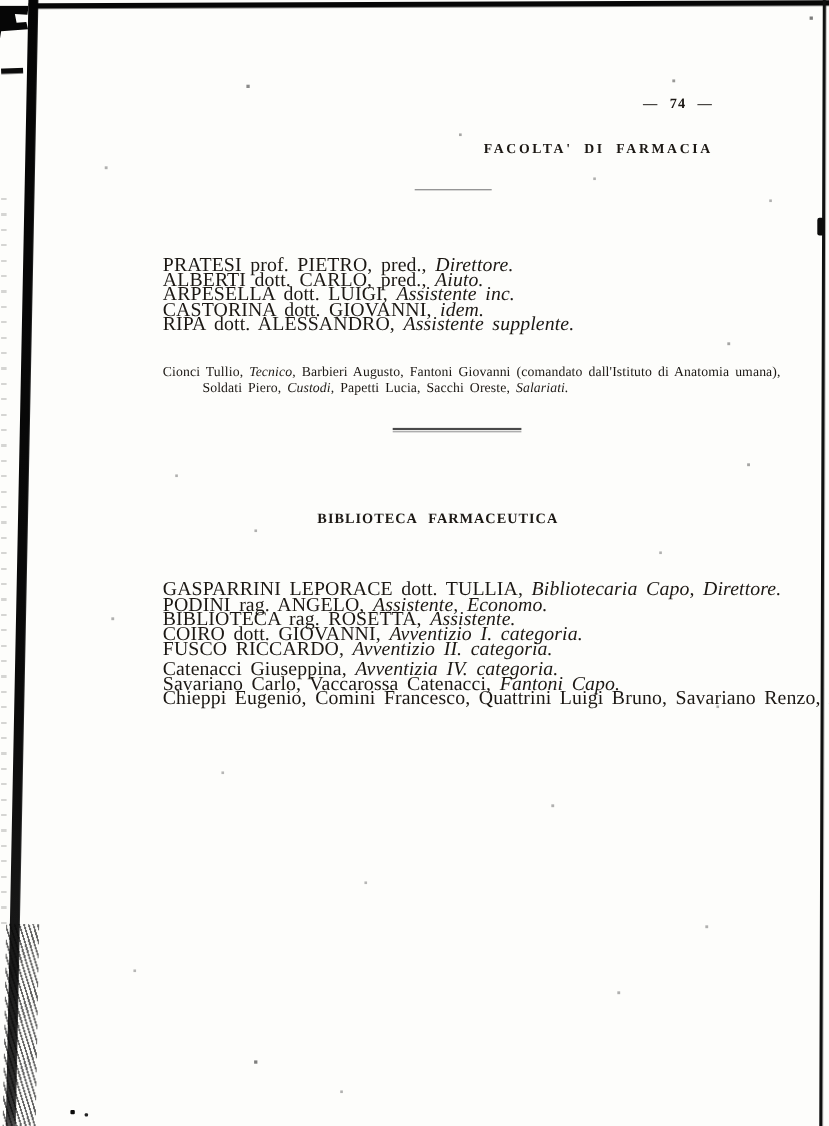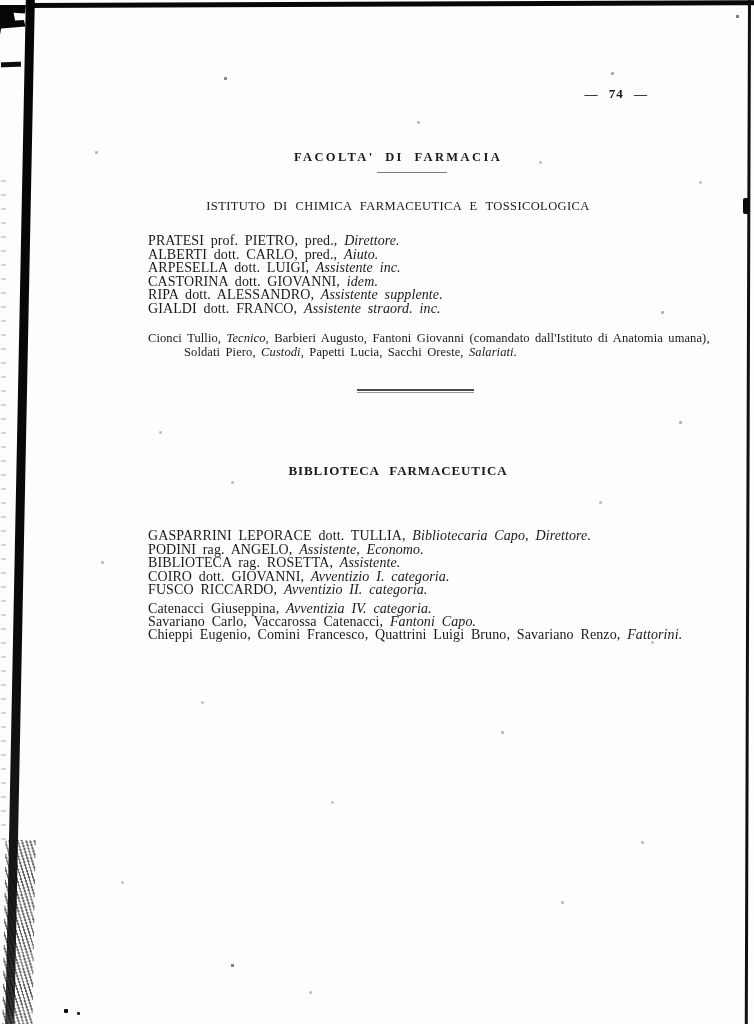--- a/index.html
+++ b/index.html
@@ -57,32 +57,32 @@
       122px 882px 0 0.7px rgba(0,0,0,.28),
       562px 902px 0 0.8px rgba(0,0,0,.3),
       232px 965px 0 1px rgba(0,0,0,.5),
       310px 992px 0 0.7px rgba(0,0,0,.3);}
   .dot-a{position:absolute;left:64px;top:1009px;width:4px;height:4px;background:#0a0a0a;border-radius:1px;}
   .dot-b{position:absolute;left:77px;top:1012px;width:3px;height:3px;background:#222;border-radius:1px;}
 
   
   .content-center{position:absolute;left:148px;width:500px;text-align:right;}
   .page-number{top:86px;font-size:13px;font-weight:bold;letter-spacing:1px;word-spacing:6px;}
-  .faculty-title{position:absolute;left:148px;width:500px;top:150px;margin:0;text-align:center;
+  .faculty-title{position:absolute;left:148px;width:500px;top:128px;margin:0;text-align:right;
     font-size:12.5px;font-weight:bold;letter-spacing:2.4px;word-spacing:5px;}
   .institute-title{position:absolute;left:148px;width:500px;top:199px;margin:0;text-align:center;
     font-size:12.5px;font-weight:normal;letter-spacing:0.4px;word-spacing:4.5px;}
   .library-title{position:absolute;left:148px;width:500px;top:463px;margin:0;text-align:center;
     font-size:13px;font-weight:bold;letter-spacing:0.9px;word-spacing:6px;}
 
   .rule1{position:absolute;left:377px;top:172px;width:70px;height:1px;background:#7d7d7d;}
   .rule2{position:absolute;left:357px;top:389px;width:117px;height:1px;
     border-top:2px solid #4a4a4a;border-bottom:1px solid #9a9a9a;background:transparent;}
 
-  .staff-list{position:absolute;left:148px;font-size:14px;line-height:13.5px;
+  .staff-list{position:absolute;left:148px;font-size:18px;line-height:13.5px;
     letter-spacing:0.1px;word-spacing:3.2px;white-space:nowrap;}
   .inst-staff{top:234px;}
   .lib-staff{top:529px;}
   .other-staff{top:602px;line-height:13.2px;}
   .it{font-style:italic;}
 
   .hang-par{position:absolute;left:148px;top:332px;width:542px;margin:0;
     font-size:12.5px;line-height:13.5px;letter-spacing:0.1px;word-spacing:2.2px;
     padding-left:36px;text-indent:-36px;}
 </style>
@@ -101,29 +101,27 @@
   <div class="right-bump"></div>
   <div class="speckles"></div>
   <div class="dot-a"></div>
   <div class="dot-b"></div>
 
   <div class="content-center page-number">— 74 —</div>
 
   <h1 class="faculty-title">FACOLTA' DI FARMACIA</h1>
   <div class="rule1"></div>
 
-  <h2 class="institute-title">ISTITUTO DI CHIMICA FARMACEUTICA E TOSSICOLOGICA</h2>
 
   <div class="staff-list inst-staff">
     <div><span>PRATESI prof. PIETRO, pred.,</span> <span class="it">Direttore.</span></div>
     <div><span>ALBERTI dott. CARLO, pred.,</span> <span class="it">Aiuto.</span></div>
     <div><span>ARPESELLA dott. LUIGI,</span> <span class="it">Assistente inc.</span></div>
     <div><span>CASTORINA dott. GIOVANNI,</span> <span class="it">idem.</span></div>
     <div><span>RIPA dott. ALESSANDRO,</span> <span class="it">Assistente supplente.</span></div>
-    <div><span>GIALDI dott. FRANCO,</span> <span class="it">Assistente straord. inc.</span></div>
   </div>
 
   <p class="hang-par"><span>Cionci Tullio, </span><span class="it">Tecnico,</span><span> Barbieri Augusto, Fantoni Giovanni (comandato dall'Istituto di Anatomia umana), Soldati Piero, </span><span class="it">Custodi,</span><span> Papetti Lucia, Sacchi Oreste, </span><span class="it">Salariati.</span></p>
 
   <div class="rule2"></div>
 
   <h2 class="library-title">BIBLIOTECA FARMACEUTICA</h2>
 
   <div class="staff-list lib-staff">
     <div><span>GASPARRINI LEPORACE dott. TULLIA,</span> <span class="it">Bibliotecaria Capo, Direttore.</span></div>

